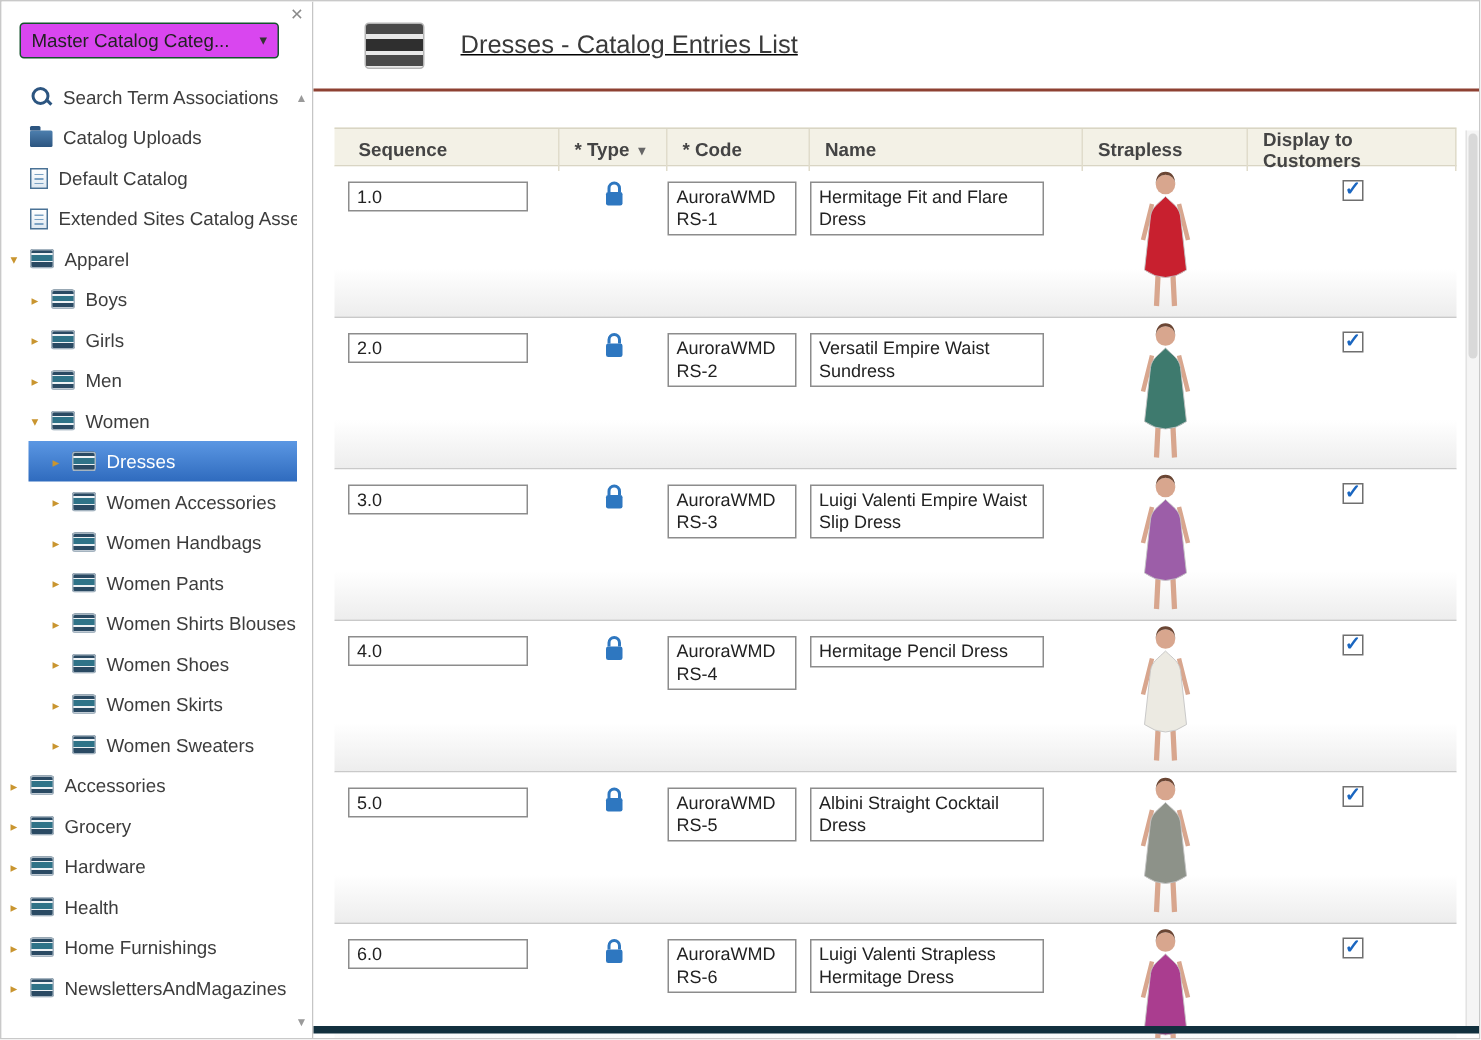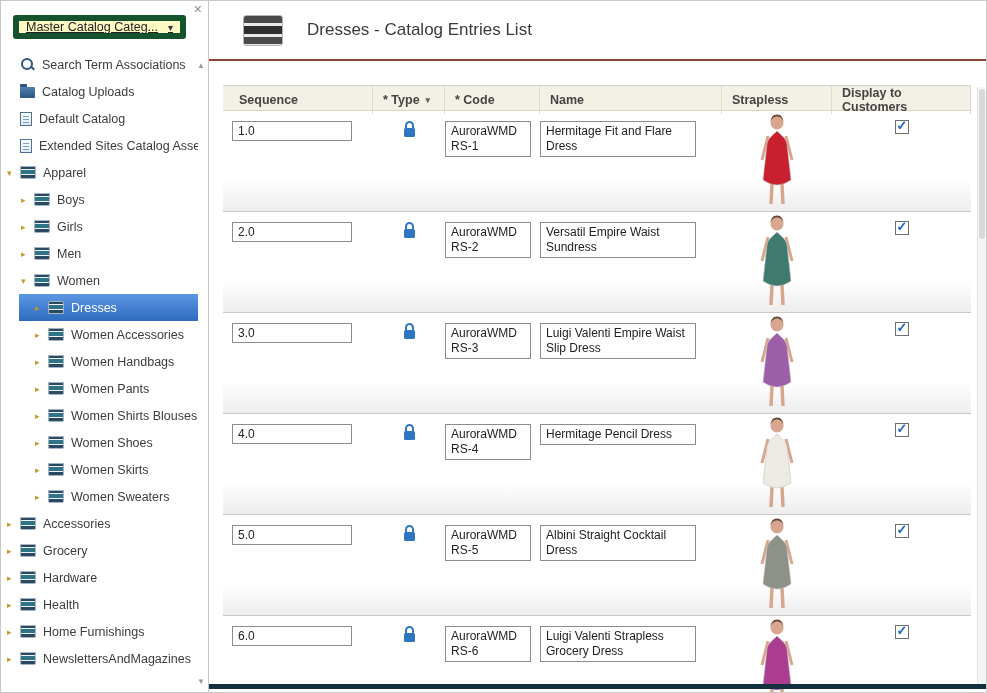--- a/index.html
+++ b/index.html
@@ -2,21 +2,21 @@
 <html><head>
 <meta charset="utf-8">
 <style>
   * { box-sizing: border-box; margin: 0; padding: 0; }
   body { font-family: "Liberation Sans", sans-serif; background: #fff; }
   .app { position: relative; width: 987px; height: 693px; border: 1px solid #c9c9c9; overflow: hidden; background: #fff; }
 
   
   .sidebar { position: absolute; left: 0; top: 0; bottom: 0; width: 208px; background: #fff; border-right: 1px solid #c5c5c5; }
   .panel-close { position: absolute; top: 0px; right: 6px; color: #8a8a8a; font-size: 14px; cursor: pointer; }
-  .cat-select { display: flex; align-items: center; justify-content: space-between; border: 6px solid #14532d; border-radius: 3px; height: 24px; margin: 14px 22px 8px 12px; padding: 0 7px; background: #fef9c3; font-size: 12.5px; color: #222; cursor: pointer; text-decoration: underline; }
+  .cat-select { display: flex; align-items: center; justify-content: space-between; border: 1px solid #14532d; border-radius: 3px; height: 24px; margin: 14px 22px 8px 12px; padding: 0 7px; background: #d946ef; font-size: 12.5px; color: #222; cursor: pointer; }
   .cat-select .sel-chev { font-size: 10px; color: #333; }
   .scroll-arrow { position: absolute; right: 3px; font-size: 8px; color: #9a9a9a; cursor: pointer; }
   .scroll-up { top: 60px; }
   .scroll-down { bottom: 6px; }
 
   .tree { width: 197px; overflow: hidden; margin-top: 12px; }
   .tree-item { display: flex; align-items: center; height: 27px; white-space: nowrap; overflow: hidden; cursor: pointer; font-size: 12.5px; color: #3c3c3c; }
   .tree-item.d0 { padding-left: 6px; }
   .tree-item.d1 { padding-left: 20px; }
   .tree-item.d2 { padding-left: 34px; }
@@ -30,21 +30,21 @@
   .i-search::before { content: ""; position: absolute; top: 1px; left: 1px; width: 8px; height: 8px; border: 2px solid #2c5580; border-radius: 50%; }
   .i-search::after { content: ""; position: absolute; left: 10px; top: 10px; width: 5px; height: 2px; background: #2c5580; transform: rotate(45deg); }
   .i-page { width: 12px; height: 14px; border: 1px solid #4a7296; background: linear-gradient(#ffffff, #dfe9f2); position: relative; }
   .i-page::before { content: ""; position: absolute; left: 2px; right: 2px; top: 3px; height: 8px; background: repeating-linear-gradient(180deg, #7ba2c4 0 1px, transparent 1px 3px); }
   .i-cat { width: 16px; height: 13px; border-radius: 2px; box-shadow: inset 0 0 0 1px #a5b4c0; background: linear-gradient(180deg, #2a4a63 0 3px, #eef2f5 3px 4px, #2f7388 4px 8px, #eef2f5 8px 9px, #2a4a63 9px 12px, #dfe5ea 12px 13px); }
   .tree-item.sel { background: linear-gradient(180deg, #5b97e3, #2f6bbe); color: #fff; margin-left: 18px; padding-left: 16px; }
   .tree-item.sel .tlabel { color: #fff; }
 
   
   .main { position: absolute; left: 208px; top: 0; right: 0; bottom: 0; background: #fff; }
-  .main-header { display: flex; align-items: center; height: 58px; padding-left: 34px; }
+  .main-header { display: flex; align-items: center; height: 58px; padding-left: 34px; text-decoration: underline; }
   .h-icon { width: 40px; height: 31px; border: 1px solid #b5b5b5; border-radius: 3px; margin-right: 24px; background: linear-gradient(180deg, #4a4a4a 0 7px, #e9e9e9 7px 10px, #2f2f2f 10px 18px, #e9e9e9 18px 21px, #4a4a4a 21px 28px, #e9e9e9 28px 31px); }
   .page-title { font-size: 17px; color: #3a3a3a; }
   .header-divider { height: 2px; background: #8e4132; width: 100%; }
 
   .table-wrap { margin-left: 14px; margin-top: 24px; width: 748px; }
   .thead { display: grid; grid-template-columns: 150px 72px 95px 182px 110px 139px; height: 26px; background: #f3f1e6; border-top: 1px solid #d9d5c4; border-bottom: 1px solid #d9d5c4; }
   .th { display: flex; align-items: center; font-size: 12.5px; font-weight: bold; color: #444; border-right: 1px solid #e0dccb; padding-left: 10px; }
   .th.c-seq { padding-left: 16px; }
   .th .dd { margin-left: 6px; font-size: 9px; color: #666; cursor: pointer; }
 
@@ -377,21 +377,21 @@
         <div class="cell c-type">
           <svg width="15" height="19" viewBox="0 0 15 19">
               <path d="M4 8 V5.5 a3.5 3.5 0 0 1 7 0 V8" fill="none" stroke="#2e77c0" stroke-width="2"></path>
               <rect x="2" y="8" width="11" height="9" rx="1.5" fill="#2e77c0"></rect>
             </svg>
         </div>
         <div class="cell">
             <div class="code-box">AuroraWMD RS-6</div>
           </div>
         <div class="cell">
-            <div class="name-box">Luigi Valenti Strapless Grocery Dress</div>
+            <div class="name-box">Luigi Valenti Strapless Hermitage Dress</div>
           </div>
         <div class="cell c-thumb">
           <svg width="58" height="95" viewBox="0 0 58 95">
             <path d="M20 22 L14 46 M38 22 L44 46" stroke="#d8a68e" stroke-width="3" fill="none"></path>
             <path d="M24 70 L23 90 M34 70 L35 90" stroke="#d8a68e" stroke-width="3.5" fill="none"></path>
             <path d="M29 17 C24 22 20 24 19 30 L15 66 Q29 76 43 66 L39 30 C38 24 34 22 29 17 Z" stroke="#c4c4c4" stroke-width="0.6" fill="#aa3d8f"></path>
             <circle cx="29" cy="9" r="6.5" fill="#d8a68e"></circle>
             <path d="M22.5 9 a6.5 6.5 0 0 1 13 0 c0 -5.5 -2.6 -8.5 -6.5 -8.5 s-6.5 3 -6.5 8.5 z" fill="#6b4634"></path>
           </svg>
         </div>

